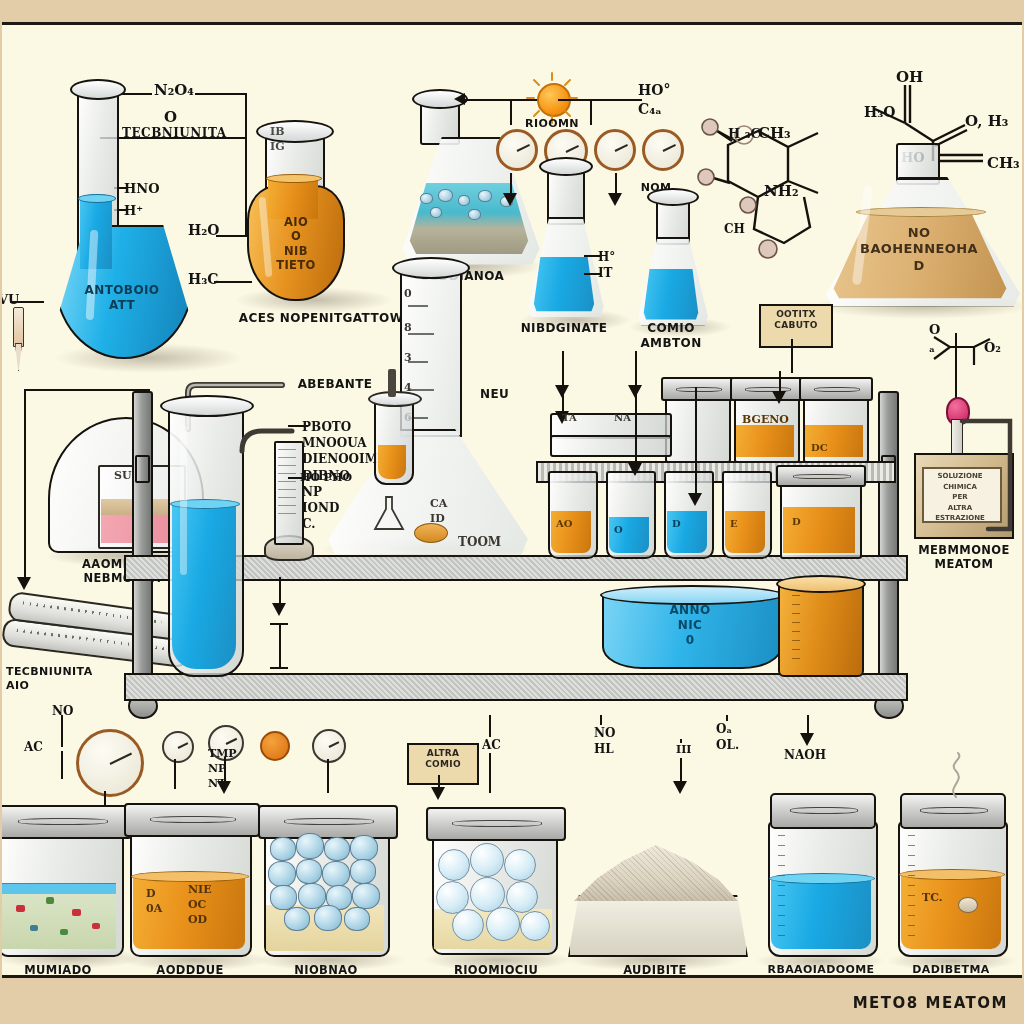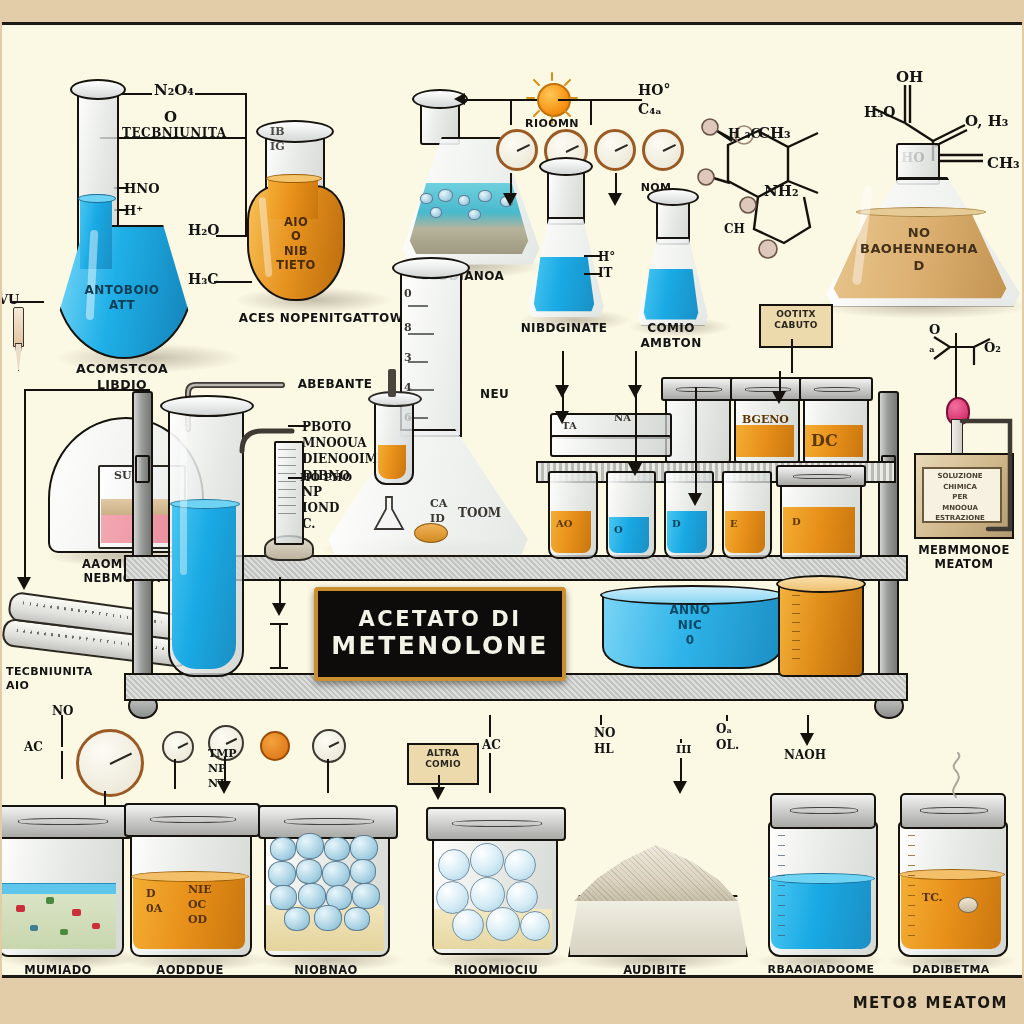--- a/index.html
+++ b/index.html
@@ -108,22 +108,20 @@
        clip-path:polygon(22% 0,78% 0,100% 78%,96% 94%,78% 100%,22% 100%,4% 94%,0 78%);
        background:linear-gradient(100deg,#7dd9f7,#1fb0e8 42%,#1382b8);"></div>
 
   <div class="liq-blue" style="position:absolute;left:78px;top:172px;width:32px;height:72px;"></div>
   <div style="position:absolute;left:76px;top:169px;width:36px;height:7px;border:1.8px solid #1b6f99;
        border-radius:50%;background:#6fd3f4;"></div>
   <div style="position:absolute;left:86px;top:205px;width:8px;height:90px;background:rgba(255,255,255,.45);
        border-radius:6px;transform:rotate(3deg);"></div>
   <div class="lbl" style="left:60px;top:258px;width:120px;font-size:12px;color:#0c3d55;">ANTOBOIO
 ATT</div>
-  <div class="lbl" style="left:40px;top:336px;width:160px;font-size:12.5px;">ACOMSTCOA
-LIBDIO</div>
 
   <div class="shadow" style="left:232px;top:262px;width:160px;height:26px;"></div>
   <div class="glass" style="left:263px;top:104px;width:56px;height:88px;border-radius:3px;"></div>
   <div style="position:absolute;left:254px;top:95px;width:74px;height:19px;border:2.5px solid #16130e;
        border-radius:50%;background:linear-gradient(180deg,#fff,#d5d8d8);"></div>
   <div style="position:absolute;left:245px;top:160px;width:94px;height:112px;border:2.5px solid #16130e;
        border-radius:30% 30% 48% 48%;
        background:linear-gradient(100deg,#f7bf55,#e79320 45%,#bb6c0c);"></div>
   <div class="liq-orange" style="position:absolute;left:266px;top:152px;width:50px;height:42px;"></div>
   <div style="position:absolute;left:264px;top:149px;width:54px;height:7px;border:1.6px solid #9a5d09;
@@ -410,33 +408,33 @@
        border-radius:50%;background:linear-gradient(180deg,#fff,#d5d8d8);"></div>
   <div style="position:absolute;left:386px;top:344px;width:8px;height:28px;background:#4a463e;border-radius:2px;"></div>
 
   <svg style="position:absolute;left:368px;top:468px;width:42px;height:42px;">
     <path d="M16 4 L16 16 L5 36 L33 36 L22 16 L22 4 Z" stroke="#3b3731" stroke-width="1.8" fill="none"></path>
   </svg>
   <div style="position:absolute;left:412px;top:498px;width:32px;height:18px;border-radius:50%;
        background:linear-gradient(180deg,#f1b45a,#d38a21);border:1.8px solid #8a5a10;"></div>
   <div class="chem" style="left:428px;top:472px;font-size:11px;color:#3b3731;">CA
 ID</div>
-  <div class="chem" style="left:456px;top:480px;font-size:12px;color:#3b3731;">TOOM</div>
+  <div class="chem" style="left:456px;top:509px;font-size:12px;color:#3b3731;">TOOM</div>
   <div class="lbl" style="left:478px;top:362px;width:110px;font-size:12px;text-align:left;">NEU</div>
 
   <div class="glass" style="left:663px;top:358px;width:62px;height:76px;border-radius:3px;"></div>
   <div class="cap" style="left:659px;top:352px;width:70px;height:20px;"></div>
   <div class="glass" style="left:732px;top:358px;width:62px;height:76px;border-radius:3px;"></div>
   <div class="cap" style="left:728px;top:352px;width:70px;height:20px;"></div>
   <div class="liq-orange" style="position:absolute;left:734px;top:400px;width:58px;height:32px;"></div>
   <div class="chem" style="left:740px;top:388px;font-size:11px;color:#5c3704;">BGENO</div>
   <div class="glass" style="left:801px;top:358px;width:62px;height:76px;border-radius:3px;"></div>
   <div class="cap" style="left:797px;top:352px;width:70px;height:20px;"></div>
   <div class="liq-orange" style="position:absolute;left:803px;top:400px;width:58px;height:32px;"></div>
-  <div class="chem" style="left:809px;top:405px;font-size:16px;color:#5c3704;">DC</div>
+  <div class="chem" style="left:809px;top:416px;font-size:10px;color:#5c3704;">DC</div>
 
   <div class="glass" style="left:548px;top:388px;width:118px;height:22px;border-radius:3px;"></div>
   <div class="glass" style="left:548px;top:410px;width:118px;height:18px;border-radius:3px;"></div>
 
   <div style="position:absolute;left:534px;top:436px;width:356px;height:18px;border:2.2px solid #16130e;
        background:repeating-linear-gradient(90deg,#ebebe6 0 3px,#b9bab5 3px 6px);"></div>
 
   <div class="glass" style="left:546px;top:446px;width:46px;height:84px;border-radius:3px 3px 10px 10px;"></div>
   <div class="liq-orange" style="position:absolute;left:549px;top:486px;width:40px;height:42px;border-radius:0 0 8px 8px;"></div>
   <div class="chem" style="left:554px;top:492px;font-size:10px;color:#5c3704;">AO</div>
@@ -455,64 +453,60 @@
   <div class="cap" style="left:774px;top:440px;width:86px;height:18px;"></div>
 
   <div class="arrowline vline" style="left:560px;top:362px;height:26px;"></div>
   <div class="arrowhead ah-down" style="left:553px;top:386px;"></div>
   <div class="arrowline vline" style="left:633px;top:362px;height:78px;"></div>
   <div class="arrowhead ah-down" style="left:626px;top:438px;"></div>
   <div class="arrowline vline" style="left:693px;top:362px;height:108px;"></div>
   <div class="arrowhead ah-down" style="left:686px;top:468px;"></div>
   <div class="arrowline vline" style="left:777px;top:346px;height:22px;"></div>
   <div class="arrowhead ah-down" style="left:770px;top:366px;"></div>
-  <div class="chem" style="left:560px;top:386px;font-size:10px;color:#3b3731;margin-top:8px;">TA</div>
+  <div class="chem" style="left:560px;top:386px;font-size:10px;color:#3b3731;">TA</div>
   <div class="chem" style="left:612px;top:386px;font-size:10px;color:#3b3731;">NA</div>
 
   <div style="position:absolute;left:600px;top:566px;width:176px;height:74px;border:2.5px solid #16130e;
        border-radius:6px 6px 40px 40px/6px 6px 22px 22px;
        background:linear-gradient(100deg,#7ad4f5,#2fb4e9 46%,#1c8fc4);"></div>
   <div style="position:absolute;left:598px;top:560px;width:180px;height:16px;border:2.2px solid #16130e;
        border-radius:50%;background:linear-gradient(180deg,#cdeefb,#89d5f2);"></div>
   <div class="lbl" style="left:620px;top:578px;width:136px;font-size:12px;color:#064a68;">ANNO
 NIC
 0</div>
 
   <div style="position:absolute;left:776px;top:556px;width:82px;height:92px;border:2.5px solid #16130e;
        border-radius:3px 3px 6px 6px;background:linear-gradient(100deg,#f4b23c,#e08d19 46%,#bb6c0c);"></div>
   <div style="position:absolute;left:774px;top:550px;width:86px;height:14px;border:2.2px solid #16130e;
        border-radius:50%;background:linear-gradient(180deg,#fae0a8,#eec071);"></div>
   <div style="position:absolute;left:790px;top:570px;width:8px;height:66px;
        background:repeating-linear-gradient(180deg,#7a4c08 0 1.4px,transparent 1.4px 9px);opacity:.75;"></div>
 
-  <div class="bigsign" style="left:312px;top:562px;width:244px;height:86px;">
-    <span style="font-size:21px;">ACETATO DI</span>
-    <span style="font-size:25px;">METENOLONE</span>
-  </div>
 
   <div class="arrowline vline" style="left:277px;top:552px;height:30px;"></div>
   <div class="arrowhead ah-down" style="left:270px;top:578px;"></div>
   <div class="arrowline vline" style="left:277px;top:600px;height:44px;"></div>
   <div class="arrowline hline" style="left:268px;top:598px;width:18px;"></div>
   <div class="arrowline hline" style="left:268px;top:642px;width:18px;"></div>
 
   <div class="arrowline vline" style="left:953px;top:308px;height:66px;"></div>
   <div style="position:absolute;left:944px;top:372px;width:20px;height:24px;border-radius:50% 50% 40% 40%;
        background:radial-gradient(circle at 36% 30%,#f46f9e,#c81d5c);border:2px solid #7e1038;"></div>
   <div style="position:absolute;left:949px;top:394px;width:10px;height:34px;
        background:linear-gradient(90deg,#f0efe8,#cdccc4);border:1.8px solid #2b2822;"></div>
   <div style="position:absolute;left:912px;top:428px;width:96px;height:82px;border:2.5px solid #16130e;
        background:linear-gradient(125deg,#e8d8b6,#cdb487 60%,#b29a70);"></div>
   <div style="position:absolute;left:920px;top:442px;width:76px;height:52px;border:2px solid #6b5a3c;
        background:#f6f1e0;"></div>
   <div style="position:absolute;left:922px;top:446px;width:72px;height:46px;font-size:7px;font-weight:700;
        font-family:'DejaVu Sans',sans-serif;color:#4a4033;text-align:center;line-height:1.5;white-space:pre-line;">SOLUZIONE
 CHIMICA
 PER
-MNOOUA
+ALTRA
 ESTRAZIONE</div>
   <svg style="position:absolute;left:956px;top:386px;width:70px;height:130px;">
     <path d="M4 10 L52 10 L52 118 L30 118" stroke="#3f3b34" stroke-width="4.5" fill="none" stroke-linecap="round"></path>
   </svg>
   <div class="lbl" style="left:904px;top:518px;width:116px;font-size:11.5px;">MEBMMONOE
 MEATOM</div>
 
   <div class="arrowline vline" style="left:59px;top:690px;height:32px;"></div>
   <div class="chem" style="left:50px;top:678px;font-size:12px;">NO</div>
   <div class="chem" style="left:22px;top:714px;font-size:12px;">AC</div>

